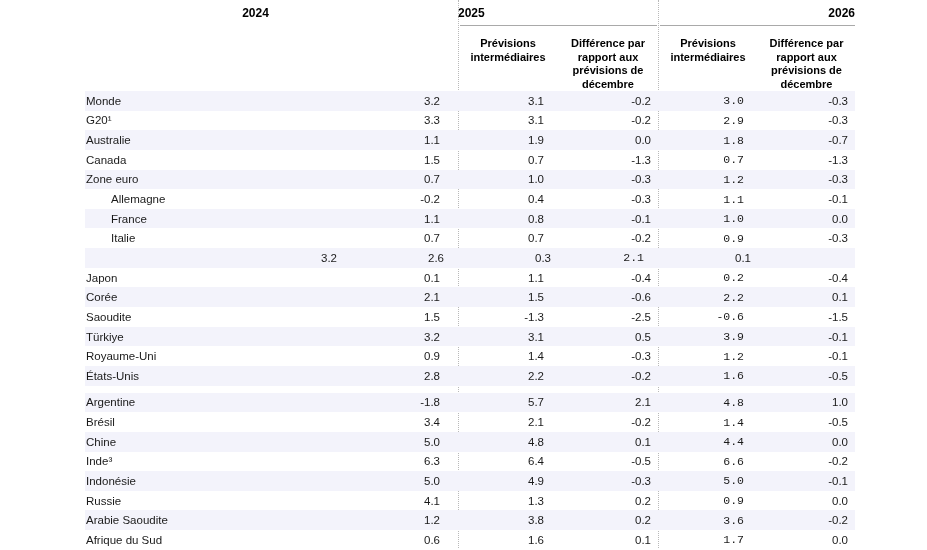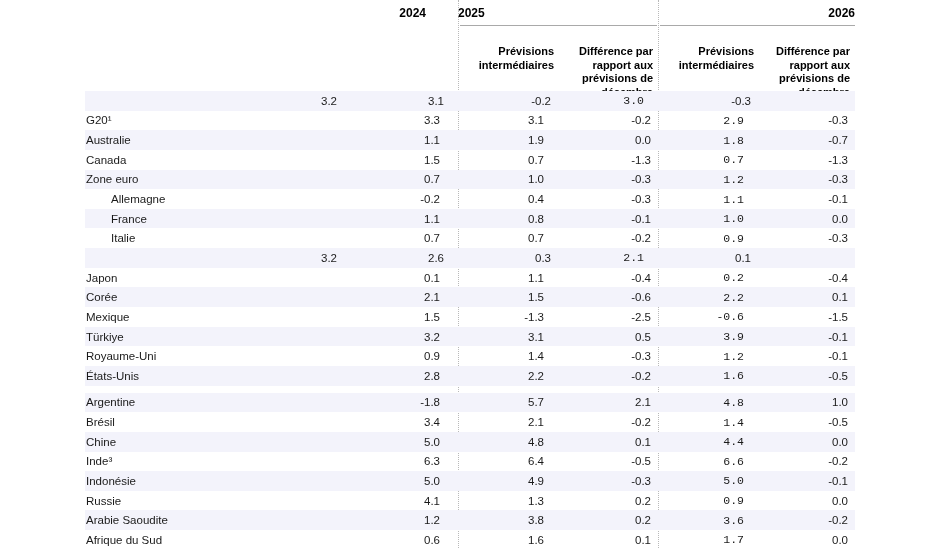--- a/index.html
+++ b/index.html
@@ -31,29 +31,29 @@
   .year-rule.r1{left:375px;width:197px;}
   .year-rule.r2{left:575px;width:195px;}
 
   .grid-row{
     display:grid;
     grid-template-columns:270px 103px 100px 100px 100px 97px;
     align-items:center;
   }
   
   .year-row{height:25px;font-weight:bold;font-size:12px;color:#000;}
-  .year-2024{grid-column:1 / span 2;text-align:right;padding-right:32px;}
+  .year-2024{grid-column:1 / span 2;text-align:center;padding-right:32px;}
   .year-2025{grid-column:3 / span 2;text-align:left;}
   .year-2026{grid-column:5 / span 2;text-align:right;}
   .subhead-row{height:66px;align-items:start;font-weight:bold;font-size:11px;color:#000;}
   .subhead{
     grid-row:1;
-    text-align:right;
+    text-align:center;
     line-height:13.5px;
-    padding-top:20px;
+    padding-top:12px;
   }
   .subhead.c3{grid-column:3;padding-left:4px;padding-right:4px;}
   .subhead.c4{grid-column:4;padding-left:5px;padding-right:5px;}
   .subhead.c5{grid-column:5;padding-left:4px;padding-right:4px;}
   .subhead.c6{grid-column:6;padding-left:5px;padding-right:5px;}
 
   
   .tbody{position:absolute;top:91px;left:0;width:770px;}
   .section-gap{height:7px;}
   .data-row{height:19.65px;font-size:11.5px;}
@@ -85,20 +85,21 @@
 
   <div class="grid-row subhead-row">
     <div class="subhead c3">Prévisions intermédiaires</div>
     <div class="subhead c4">Différence par rapport aux prévisions de décembre</div>
     <div class="subhead c5">Prévisions intermédiaires</div>
     <div class="subhead c6">Différence par rapport aux prévisions de décembre</div>
   </div>
 
   <div class="tbody">
       <div class="grid-row data-row striped">
+        <div class="cell-label">Monde</div>
         <div class="cell-num v2024">3.2</div>
         <div class="cell-num p25">3.1</div>
         <div class="cell-num d25">-0.2</div>
         <div class="cell-num p26">3.0</div>
         <div class="cell-num d26">-0.3</div>
       </div>
       <div class="grid-row data-row">
         <div class="cell-label">G20¹</div>
         <div class="cell-num v2024">3.3</div>
         <div class="cell-num p25">3.1</div>
@@ -171,21 +172,21 @@
       </div>
       <div class="grid-row data-row striped">
         <div class="cell-label">Corée</div>
         <div class="cell-num v2024">2.1</div>
         <div class="cell-num p25">1.5</div>
         <div class="cell-num d25">-0.6</div>
         <div class="cell-num p26">2.2</div>
         <div class="cell-num d26">0.1</div>
       </div>
       <div class="grid-row data-row">
-        <div class="cell-label">Mexique</div>
+        <div class="cell-label">Saoudite</div>
         <div class="cell-num v2024">1.5</div>
         <div class="cell-num p25">-1.3</div>
         <div class="cell-num d25">-2.5</div>
         <div class="cell-num p26">-0.6</div>
         <div class="cell-num d26">-1.5</div>
       </div>
       <div class="grid-row data-row striped">
         <div class="cell-label">Türkiye</div>
         <div class="cell-num v2024">3.2</div>
         <div class="cell-num p25">3.1</div>

